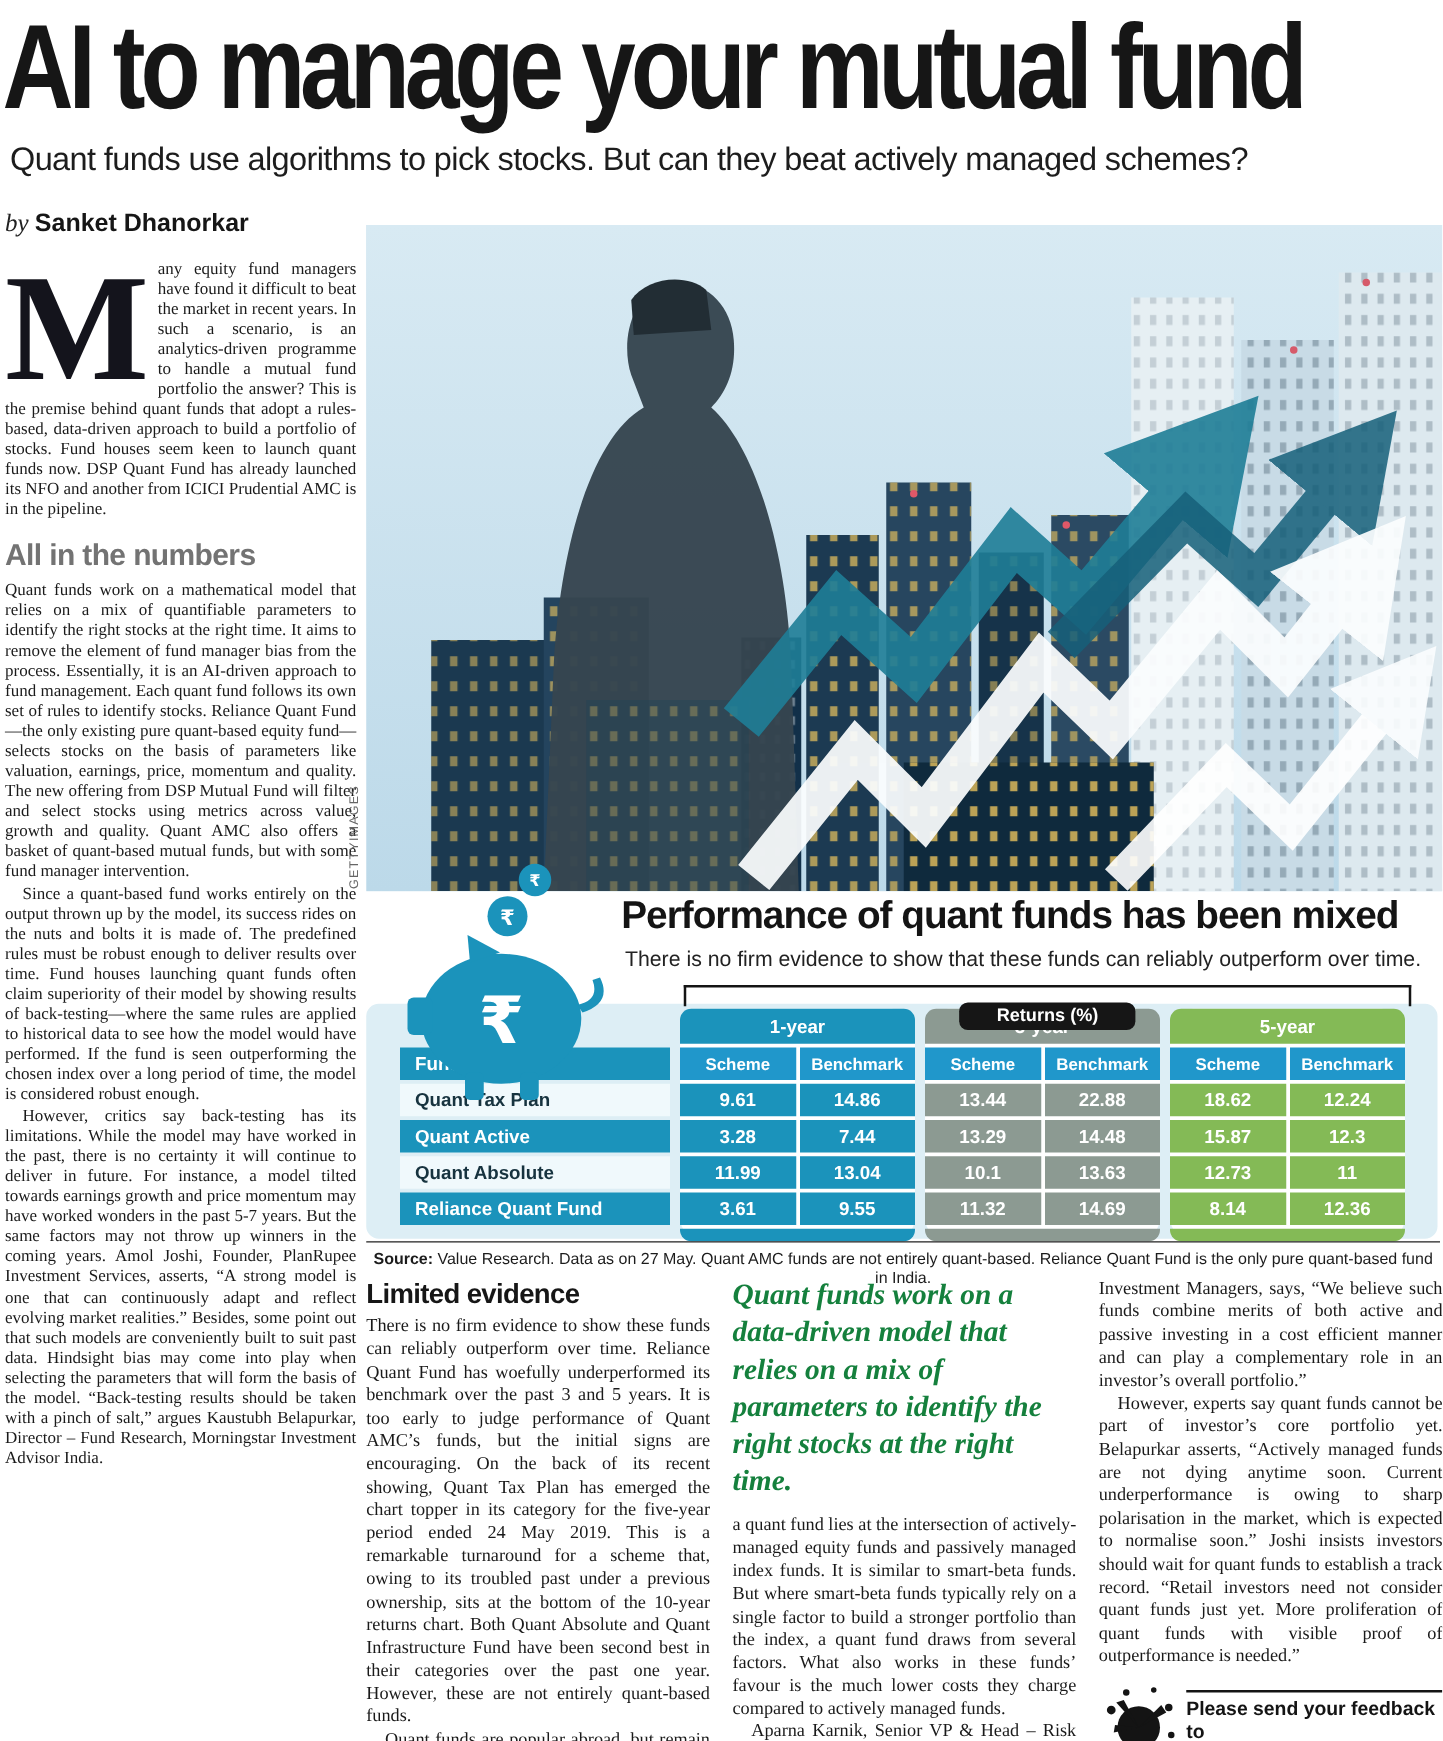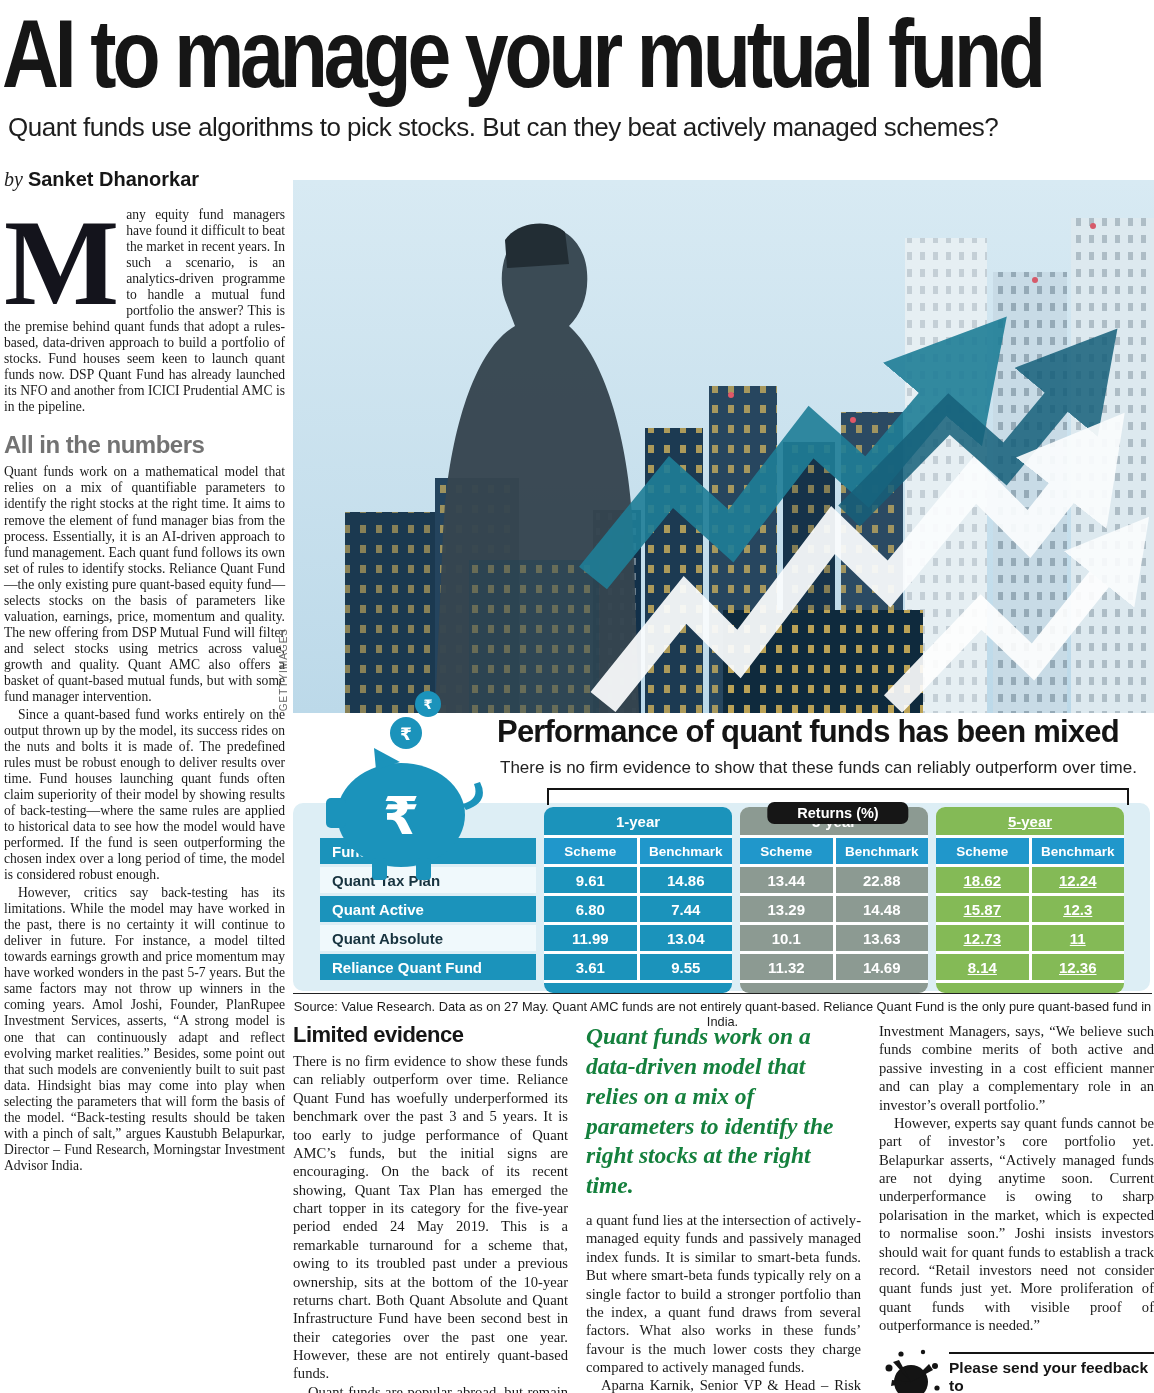--- a/index.html
+++ b/index.html
@@ -44,33 +44,33 @@
   .panel{position:absolute;left:293px;top:803px;width:857px;height:188px;
     background:#ddeef5;border-radius:10px;}
   .tbl{display:flex;gap:8px;padding:4px 0 0 27px;font-family:"Liberation Sans", sans-serif;}
   .fund-col{width:216px;display:flex;flex-direction:column;}
   .fund-spacer{height:31px;}
   .cell{height:26px;display:flex;align-items:center;}
   .fund-col .cell{margin-bottom:3px;padding-left:12px;font-weight:bold;font-size:15px;}
   .fund-head{background:var(--teal);color:#fff;}
   .fund-light{background:#f0f9fc;color:#17333f;}
   .fund-hi{background:var(--teal);color:#fff;}
-  .group{width:188px;background:#fff;border-radius:9px;display:flex;flex-direction:column;}
+  .group{width:188px;background:#fff;border-radius:19px;display:flex;flex-direction:column;}
   .gtitle{height:28px;border-radius:9px 9px 0 0;display:flex;align-items:center;justify-content:center;
     color:#fff;font-weight:bold;font-size:15px;}
   .grow{display:flex;gap:3px;margin-top:3px;}
   .grow .cell{flex:1;justify-content:center;color:#fff;font-weight:bold;font-size:15px;}
   .subcell{font-size:13.5px !important;background:var(--subblue);}
   .gfoot{height:10px;margin-top:3px;border-radius:0 0 9px 9px;}
   .g-blue .gtitle,.g-blue .grow .dcell,.g-blue .gfoot{background:var(--teal);}
   .g-gray .gtitle,.g-gray .grow .dcell,.g-gray .gfoot{background:var(--gray);}
-  .g-green .gtitle,.g-green .grow .dcell,.g-green .gfoot{background:var(--green);text-decoration:underline;}
+  .g-green .gtitle,.g-green .grow .dcell,.g-green .gfoot{background:var(--green);}
   .source{position:absolute;left:293px;top:993px;width:859px;border-top:1.5px solid #222;
     padding-top:5px;text-align:center;font-family:"Liberation Sans", sans-serif;font-size:12.8px;color:#1c1c1c;}
-  .source b{font-weight:normal;}
+  .source b{font-weight:bold;}
 
   
   .bottom{position:absolute;left:293px;top:1022px;width:861px;display:flex;gap:18px;}
   .bcol{flex:1;}
   .bcol p{margin:0;font-size:14.6px;line-height:1.26;text-align:justify;}
   .bcol p.ind{text-indent:15px;}
   .lim-head{font-family:"Liberation Sans", sans-serif;font-weight:bold;font-size:22px;
     margin:0 0 4px 0;color:#161616;letter-spacing:-0.5px;}
   .pullquote{font-family:"Liberation Serif", serif;font-style:italic;font-weight:bold;
     font-size:23.5px;line-height:1.27;color:#15803d;margin:0 0 10px 0;}
@@ -196,21 +196,21 @@
         <div class="gtitle">1-year</div>
         <div class="grow">
           <div class="cell subcell">Scheme</div>
           <div class="cell subcell">Benchmark</div>
         </div>
         <div class="grow">
             <div class="cell dcell">9.61</div>
             <div class="cell dcell">14.86</div>
           </div>
         <div class="grow">
-            <div class="cell dcell">6.80</div>
+            <div class="cell dcell">3.28</div>
             <div class="cell dcell">7.44</div>
           </div>
         <div class="grow">
             <div class="cell dcell">11.99</div>
             <div class="cell dcell">13.04</div>
           </div>
         <div class="grow">
             <div class="cell dcell">3.61</div>
             <div class="cell dcell">9.55</div>
           </div>

